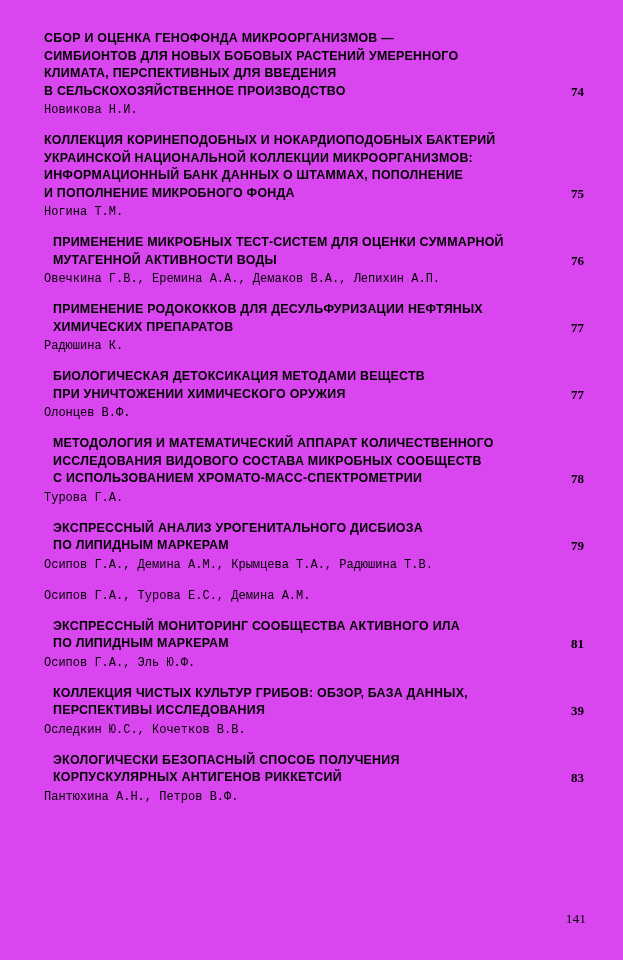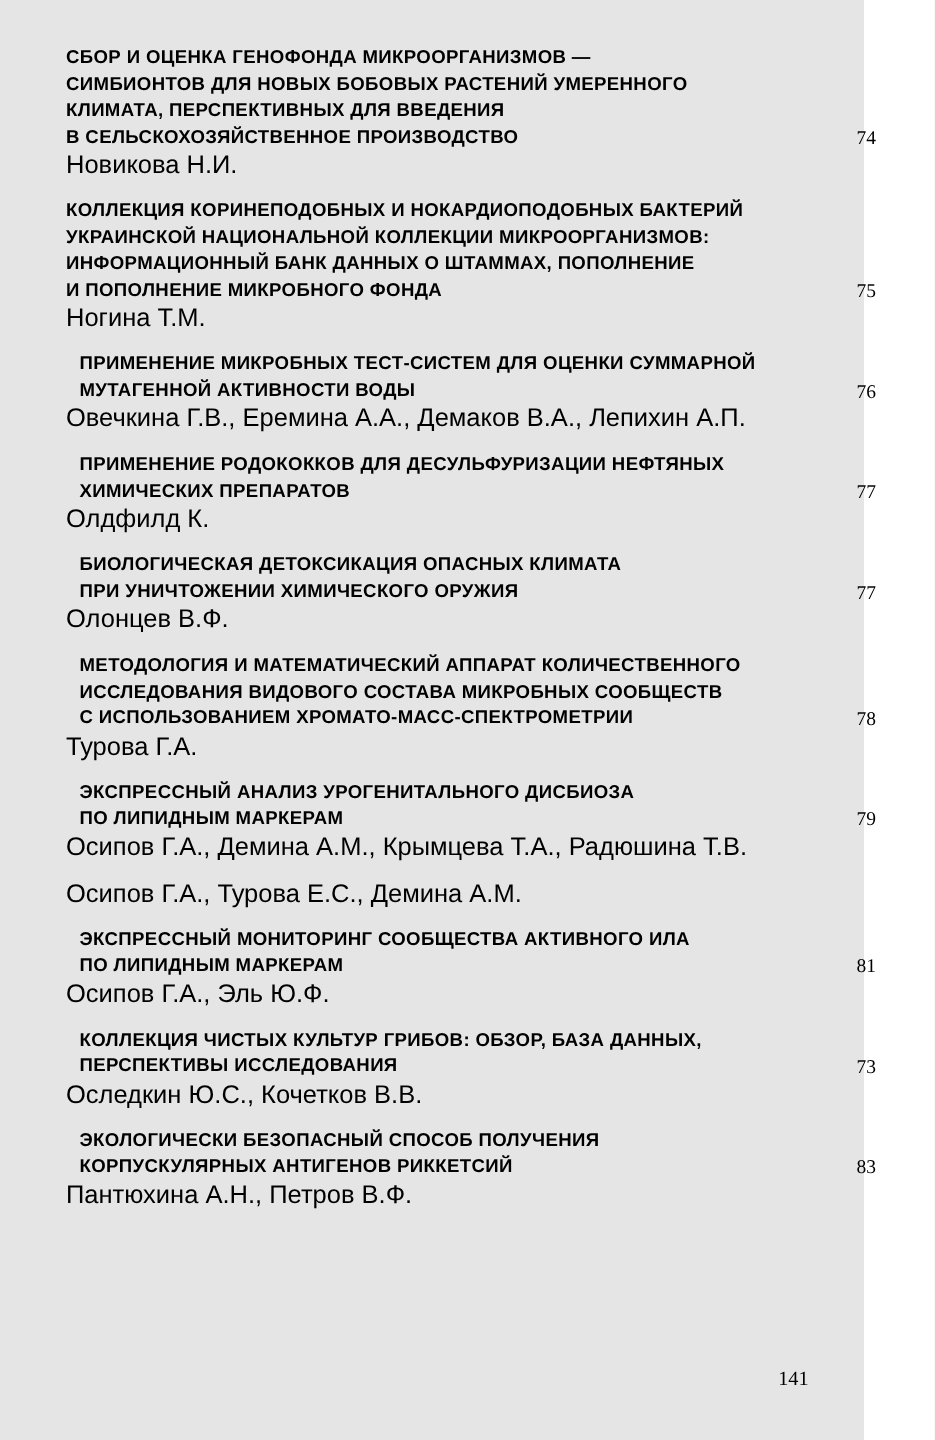--- a/index.html
+++ b/index.html
@@ -12,23 +12,23 @@
     height: 960px;
     font-family: "Liberation Sans", sans-serif;
     color: #000000;
     position: relative;
     overflow: hidden;
   }
   .page {
     position: absolute;
     left: 0;
     top: 0;
-    width: 576px;
+    width: 623px;
     height: 960px;
-    background: #e5e5e5;
+    background: #d946ef;
   }
   .content {
     position: absolute;
     left: 44px;
     top: 30px;
     width: 540px;
   }
   .entry {
     margin-bottom: 13px;
   }
@@ -42,26 +42,26 @@
     font-weight: bold;
     letter-spacing: 0.25px;
     line-height: 17.5px;
     white-space: nowrap;
   }
   .page-num {
     position: absolute;
     right: 0;
     font-family: "Liberation Serif", serif;
     font-size: 13px;
-    font-weight: normal;
+    font-weight: bold;
     letter-spacing: 0;
   }
   .authors {
-    font-family: Liberation Sans, sans-serif;
-    font-size: 17px;
+    font-family: Liberation Mono, monospace;
+    font-size: 12px;
     line-height: 18px;
     margin-top: 1px;
     white-space: nowrap;
   }
   .indent-1 { margin-left: 0px; }
   .indent-2 { margin-left: 9px; }
   .folio {
     position: absolute;
     right: 37px;
     bottom: 33px;
@@ -97,25 +97,25 @@
           <div class="title-line">ПРИМЕНЕНИЕ МИКРОБНЫХ ТЕСТ-СИСТЕМ ДЛЯ ОЦЕНКИ СУММАРНОЙ</div>
           <div class="title-line">МУТАГЕННОЙ АКТИВНОСТИ ВОДЫ<span class="page-num">76</span></div>
         </div>
         <div class="authors">Овечкина Г.В., Еремина А.А., Демаков В.А., Лепихин А.П.</div>
       </div>
       <div class="entry">
         <div class="entry-title indent-2">
           <div class="title-line">ПРИМЕНЕНИЕ РОДОКОККОВ ДЛЯ ДЕСУЛЬФУРИЗАЦИИ НЕФТЯНЫХ</div>
           <div class="title-line">ХИМИЧЕСКИХ ПРЕПАРАТОВ<span class="page-num">77</span></div>
         </div>
-        <div class="authors">Олдфилд К.</div>
+        <div class="authors">Радюшина К.</div>
       </div>
       <div class="entry">
         <div class="entry-title indent-2">
-          <div class="title-line">БИОЛОГИЧЕСКАЯ ДЕТОКСИКАЦИЯ ОПАСНЫХ КЛИМАТА</div>
+          <div class="title-line">БИОЛОГИЧЕСКАЯ ДЕТОКСИКАЦИЯ МЕТОДАМИ ВЕЩЕСТВ</div>
           <div class="title-line">ПРИ УНИЧТОЖЕНИИ ХИМИЧЕСКОГО ОРУЖИЯ<span class="page-num">77</span></div>
         </div>
         <div class="authors">Олонцев В.Ф.</div>
       </div>
       <div class="entry">
         <div class="entry-title indent-2">
           <div class="title-line">МЕТОДОЛОГИЯ И МАТЕМАТИЧЕСКИЙ АППАРАТ КОЛИЧЕСТВЕННОГО</div>
           <div class="title-line">ИССЛЕДОВАНИЯ ВИДОВОГО СОСТАВА МИКРОБНЫХ СООБЩЕСТВ</div>
           <div class="title-line">С ИСПОЛЬЗОВАНИЕМ ХРОМАТО-МАСС-СПЕКТРОМЕТРИИ<span class="page-num">78</span></div>
         </div>
@@ -134,21 +134,21 @@
       <div class="entry">
         <div class="entry-title indent-2">
           <div class="title-line">ЭКСПРЕССНЫЙ МОНИТОРИНГ СООБЩЕСТВА АКТИВНОГО ИЛА</div>
           <div class="title-line">ПО ЛИПИДНЫМ МАРКЕРАМ<span class="page-num">81</span></div>
         </div>
         <div class="authors">Осипов Г.А., Эль Ю.Ф.</div>
       </div>
       <div class="entry">
         <div class="entry-title indent-2">
           <div class="title-line">КОЛЛЕКЦИЯ ЧИСТЫХ КУЛЬТУР ГРИБОВ: ОБЗОР, БАЗА ДАННЫХ,</div>
-          <div class="title-line">ПЕРСПЕКТИВЫ ИССЛЕДОВАНИЯ<span class="page-num">73</span></div>
+          <div class="title-line">ПЕРСПЕКТИВЫ ИССЛЕДОВАНИЯ<span class="page-num">39</span></div>
         </div>
         <div class="authors">Оследкин Ю.С., Кочетков В.В.</div>
       </div>
       <div class="entry">
         <div class="entry-title indent-2">
           <div class="title-line">ЭКОЛОГИЧЕСКИ БЕЗОПАСНЫЙ СПОСОБ ПОЛУЧЕНИЯ</div>
           <div class="title-line">КОРПУСКУЛЯРНЫХ АНТИГЕНОВ РИККЕТСИЙ<span class="page-num">83</span></div>
         </div>
         <div class="authors">Пантюхина А.Н., Петров В.Ф.</div>
       </div>

